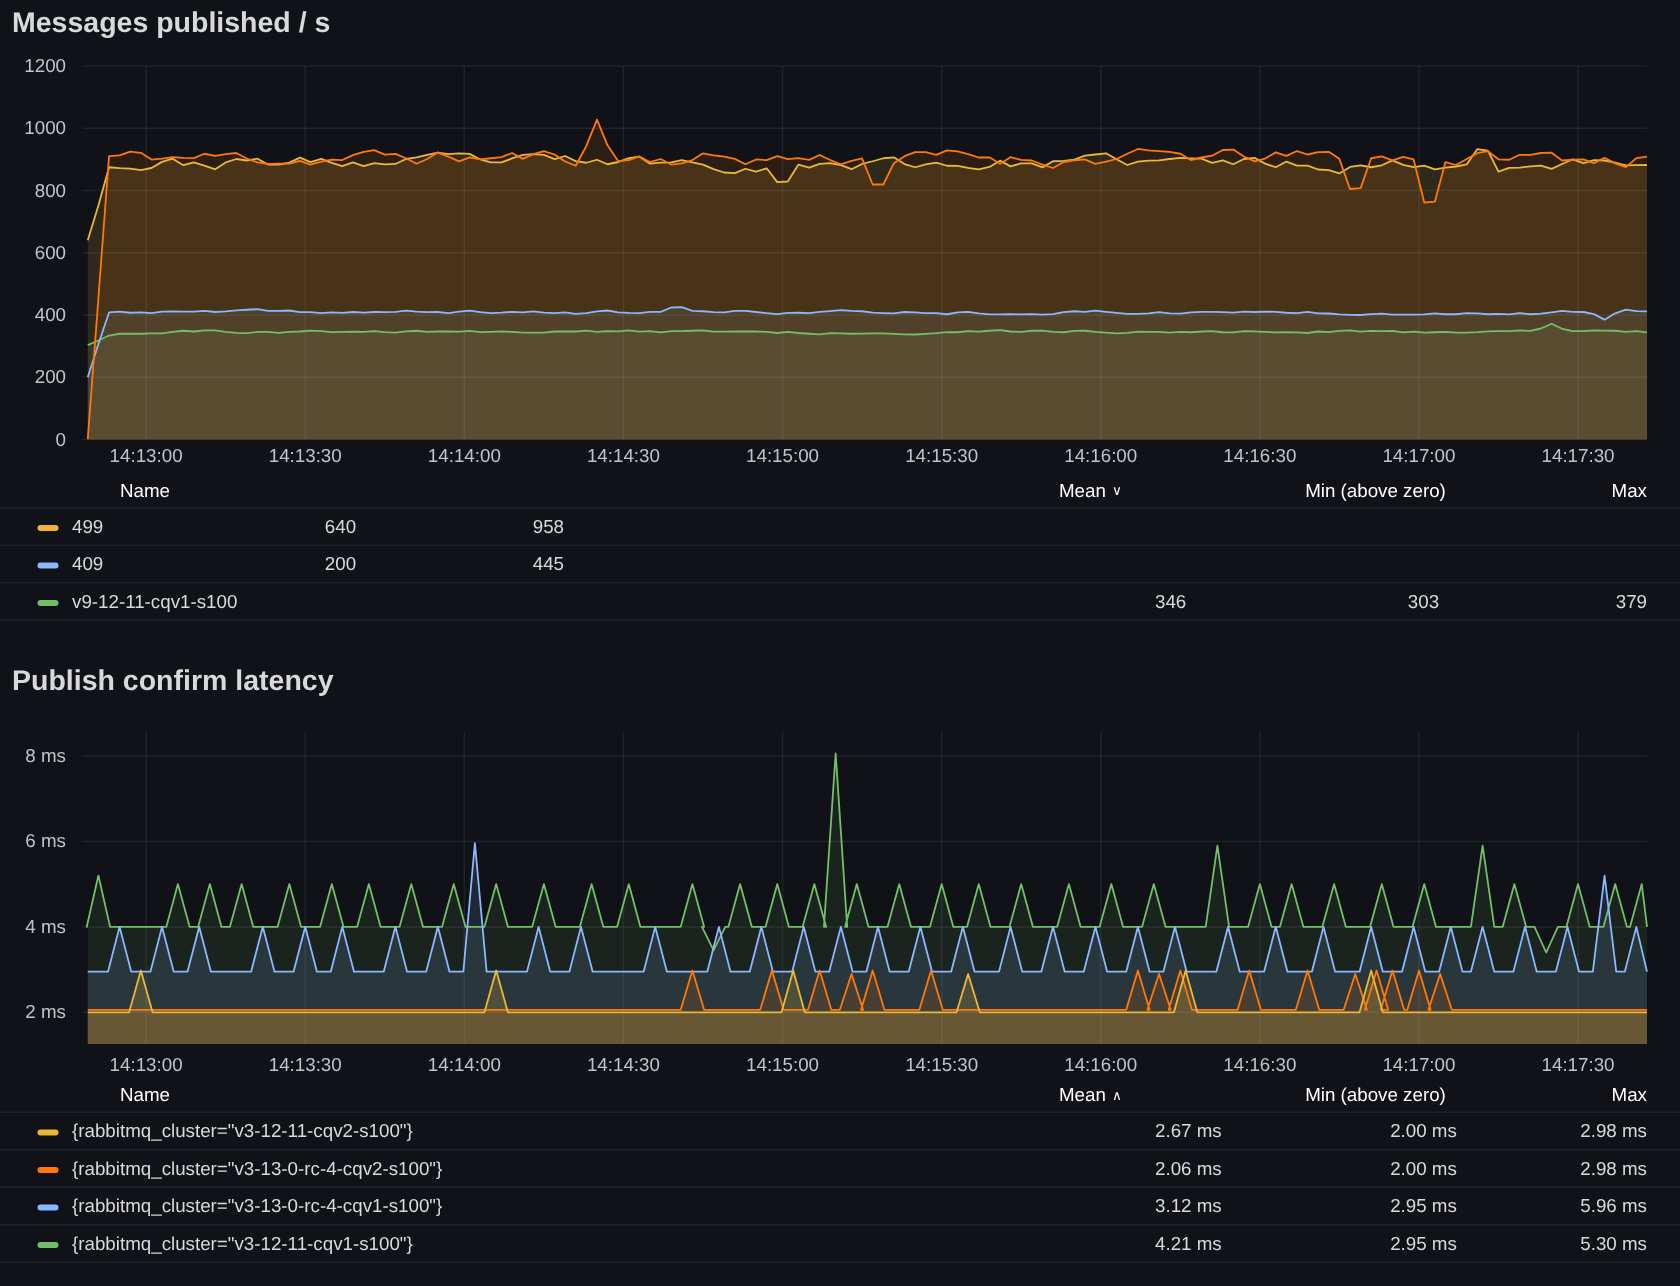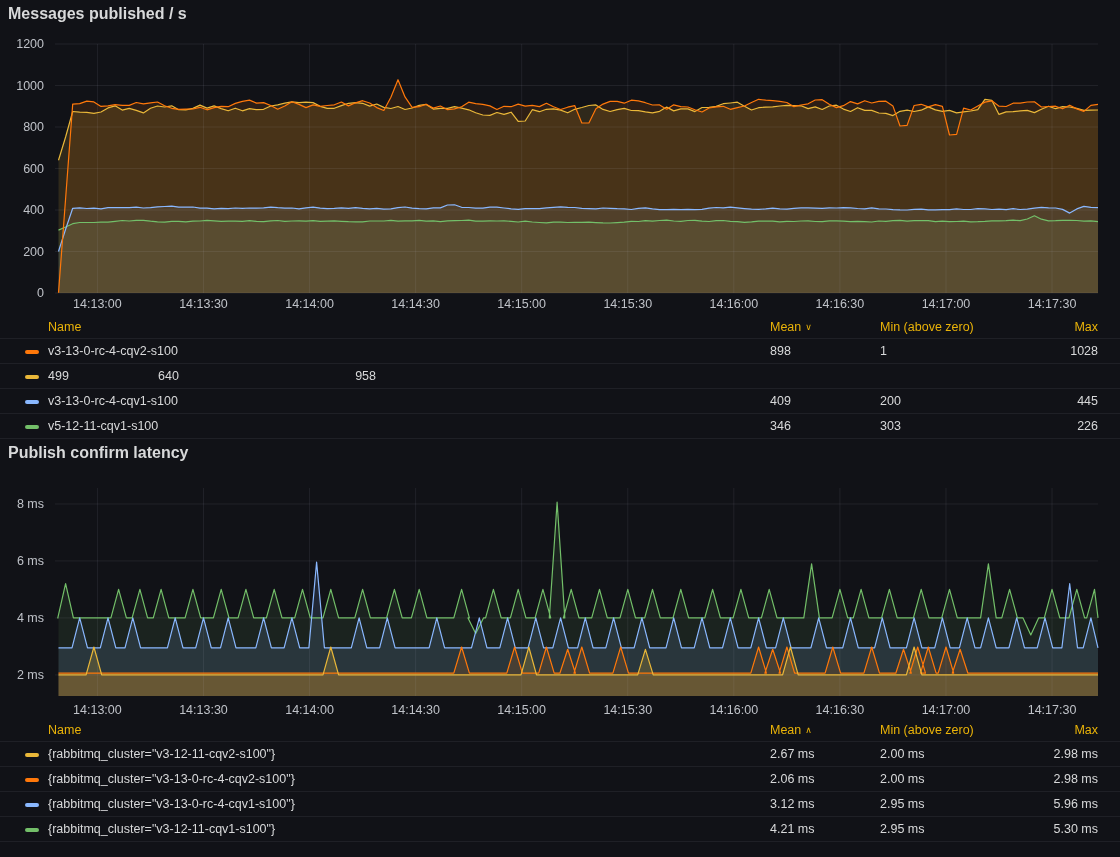--- a/index.html
+++ b/index.html
@@ -8,43 +8,43 @@
     background:#111217;
     font-family:"Liberation Sans",sans-serif;
     overflow:hidden;position:relative;
     -webkit-font-smoothing:antialiased;
   }
   .panel{position:absolute;left:0;width:1120px;}
   #panel-0{top:0;height:456px;}
   #panel-1{top:439px;height:401px;}
   .panel-title{
     position:absolute;left:8px;top:5px;
-    font-size:16px;font-weight:600;color:#D8D9DA;
+    font-size:19px;font-weight:600;color:#D8D9DA;
   }
   svg.chart{position:absolute;left:0;top:0;display:block;}
   svg.chart text{font-family:"Liberation Sans",sans-serif;}
   .legend{position:absolute;left:0;right:0;}
   #legend-0{top:316px;}
   #legend-1{top:280px;}
   .lg-header,.lg-row{
     display:flex;align-items:center;
     padding:0 22px 0 25px;
     font-size:12.5px;
   }
-  .lg-header{height:22px;color:#eab308;font-weight:500;}
+  .lg-header{height:22px;color:#ffffff;font-weight:500;gap:32px;}
   .lg-row{height:24px;color:#D8D9DA;border-top:1px solid rgba(204,204,220,0.08);}
   .lg-rows{border-bottom:1px solid rgba(204,204,220,0.08);}
   .swatch-space{width:23px;flex:0 0 23px;}
   .swatch{
     width:14px;height:4px;border-radius:2px;
     flex:0 0 14px;margin-right:9px;margin-top:1px;
   }
   .c-name{flex:1 1 auto;min-width:0;white-space:nowrap;overflow:hidden;text-overflow:ellipsis;}
   .c-mean{width:110px;flex:0 0 110px;text-align:left;}
-  .c-min{width:138px;flex:0 0 138px;text-align:left;}
+  .c-min{width:138px;flex:0 0 138px;text-align:center;}
   .c-max{width:58px;flex:0 0 58px;text-align:right;padding-left:22px;}
   .sort-arrow{font-size:9px;margin-left:4px;position:relative;top:-1px;}
 </style>
 </head>
 <body>
 
 <div class="panel" id="panel-0">
   <div class="panel-title">Messages published / s</div>
   <svg class="chart" id="chart-0" width="1120" height="316" viewBox="0 0 1120 316">
       <g>
@@ -101,45 +101,37 @@
   <div class="legend" id="legend-0">
     <div class="lg-header">
       <span class="swatch-space"></span>
       <span class="c-name">Name</span>
       <span class="c-mean"><span>Mean</span><span class="sort-arrow">∨</span></span>
       <span class="c-min">Min (above zero)</span>
       <span class="c-max">Max</span>
     </div>
     <div class="lg-rows" id="legend-0-rows">
         <div class="lg-row">
-          <span class="swatch" style="background: rgb(255, 120, 10);"></span>
-          <span class="c-name">v3-13-0-rc-4-cqv2-s100</span>
-          <span class="c-mean">898</span>
-          <span class="c-min">1</span>
-          <span class="c-max">1028</span>
-        </div>
-        <div class="lg-row">
           <span class="swatch" style="background: rgb(234, 184, 57);"></span>
           <span class="c-mean">499</span>
           <span class="c-min">640</span>
           <span class="c-max">958</span>
         </div>
         <div class="lg-row">
           <span class="swatch" style="background: rgb(138, 184, 255);"></span>
-          <span class="c-name">v3-13-0-rc-4-cqv1-s100</span>
           <span class="c-mean">409</span>
           <span class="c-min">200</span>
           <span class="c-max">445</span>
         </div>
         <div class="lg-row">
           <span class="swatch" style="background: rgb(115, 191, 105);"></span>
-          <span class="c-name">v5-12-11-cqv1-s100</span>
+          <span class="c-name">v9-12-11-cqv1-s100</span>
           <span class="c-mean">346</span>
           <span class="c-min">303</span>
-          <span class="c-max">226</span>
+          <span class="c-max">379</span>
         </div>
       </div>
   </div>
 </div>
 
 <div class="panel" id="panel-1">
   <div class="panel-title">Publish confirm latency</div>
   <svg class="chart" id="chart-1" width="1120" height="281" viewBox="0 0 1120 281">
       <g>
         <path d="M58.5 178.9L57.8 178.9L65.6 144.7L73.4 178.9L110.9 178.9L118.6 150.4L126.4 178.9L132.1 178.9L139.9 150.4L147.6 178.9L153.3 178.9L161.1 150.4L168.8 178.9L185.1 178.9L192.9 150.4L200.7 178.9L213.4 178.9L221.2 150.4L229.0 178.9L238.1 178.9L245.9 150.4L253.7 178.9L266.4 178.9L274.2 150.4L282.0 178.9L294.7 178.9L302.5 150.4L310.3 178.9L323.0 178.9L330.8 150.4L338.6 178.9L354.8 178.9L362.6 150.4L370.4 178.9L386.6 178.9L394.4 150.4L402.2 178.9L411.4 178.9L419.2 150.4L426.9 178.9L453.8 178.9L461.6 150.4L469.4 178.9L468.0 178.9L475.7 194.6L483.5 178.9L485.6 178.9L493.4 150.4L501.2 178.9L510.4 178.9L518.2 150.4L525.9 178.9L535.1 178.9L542.9 150.4L550.7 178.9L549.3 178.9L557.1 63.2L564.8 178.9L563.4 178.9L571.2 150.4L579.0 178.9L591.7 178.9L599.5 150.4L607.3 178.9L620.0 178.9L627.8 150.4L635.5 178.9L644.7 178.9L652.5 150.4L660.3 178.9L673.0 178.9L680.8 150.4L688.6 178.9L704.8 178.9L712.6 150.4L720.4 178.9L733.1 178.9L740.9 150.4L748.7 178.9L761.4 178.9L769.2 150.4L777.0 178.9L803.8 178.9L811.6 124.8L819.4 178.9L832.1 178.9L839.9 150.4L847.7 178.9L853.3 178.9L861.1 150.4L868.9 178.9L881.6 178.9L889.4 150.4L897.2 178.9L913.4 178.9L921.2 150.4L929.0 178.9L941.7 178.9L949.5 150.4L957.3 178.9L980.6 178.9L988.4 124.8L996.2 178.9L1001.8 178.9L1009.6 150.4L1017.4 178.9L1023.0 178.9L1030.8 196.0L1038.6 178.9L1044.3 178.9L1052.0 150.4L1059.8 178.9L1069.0 178.9L1076.8 150.4L1084.6 178.9L1086.7 178.9L1094.5 150.4L1098.0 178.9L1098.0 178.9L1098.0 257L58.5 257Z" fill="#73BF69" fill-opacity="0.1" stroke="none"></path>

